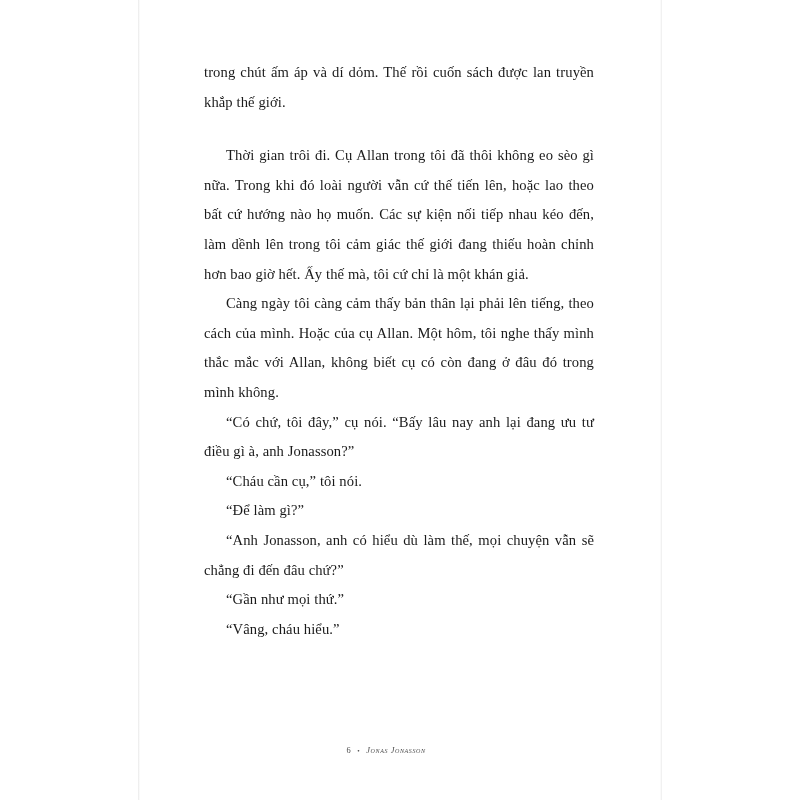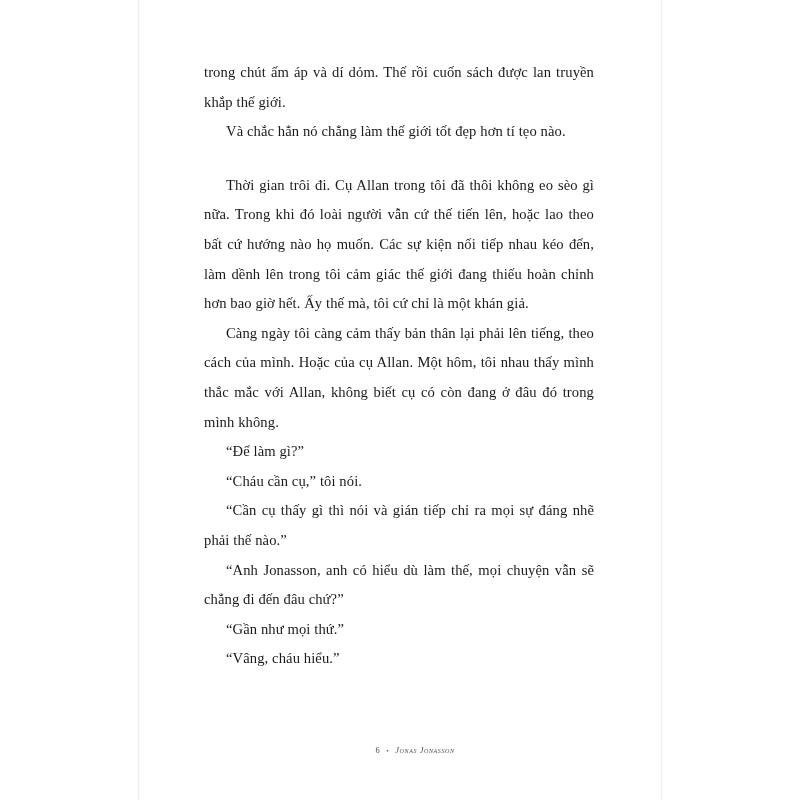--- a/index.html
+++ b/index.html
@@ -54,21 +54,21 @@
   .para.indent {
     text-indent: 22px;
   }
   .para.gap {
     margin-top: 24px;
   }
   .nolast { text-align-last: left; }
   .footer {
     position: absolute;
     top: 746px;
-    left: 220px;
+    left: 191px;
     width: 390px;
     text-align: center;
     font-size: 8.4px;
     color: #4a4a4a;
     letter-spacing: 0.6px;
   }
   .footer .folio { font-variant: small-caps; }
   .footer .dot {
     display: inline-block;
     margin: 0 6px;
@@ -83,26 +83,25 @@
 </head>
 <body>
 
 <div class="page">
 
   <div class="sheet-edge-left"></div>
   <div class="sheet-edge-right"></div>
 
   <div class="text-block">
     <p class="para nolast">trong chút ấm áp và dí dỏm. Thế rồi cuốn sách được lan truyền khắp thế giới.</p>
-    <p class="para indent nolast">Và chắc hẳn nó chẳng làm thế giới tốt đẹp hơn tí tẹo nào.</p>
     <p class="para indent gap nolast">Thời gian trôi đi. Cụ Allan trong tôi đã thôi không eo sèo gì nữa. Trong khi đó loài người vẫn cứ thế tiến lên, hoặc lao theo bất cứ hướng nào họ muốn. Các sự kiện nối tiếp nhau kéo đến, làm dềnh lên trong tôi cảm giác thế giới đang thiếu hoàn chỉnh hơn bao giờ hết. Ấy thế mà, tôi cứ chỉ là một khán giả.</p>
-    <p class="para indent nolast">Càng ngày tôi càng cảm thấy bản thân lại phải lên tiếng, theo cách của mình. Hoặc của cụ Allan. Một hôm, tôi nhau thấy mình thắc mắc với Allan, không biết cụ có còn đang ở đâu đó trong mình không.</p>
+    <p class="para indent nolast">Càng ngày tôi càng cảm thấy bản thân lại phải lên tiếng, theo cách của mình. Hoặc của cụ Allan. Một hôm, tôi nghe thấy mình thắc mắc với Allan, không biết cụ có còn đang ở đâu đó trong mình không.</p>
+    <p class="para indent nolast">“Có chứ, tôi đây,” cụ nói. “Bấy lâu nay anh lại đang ưu tư điều gì à, anh Jonasson?”</p>
+    <p class="para indent nolast">“Cháu cần cụ,” tôi nói.</p>
     <p class="para indent nolast">“Để làm gì?”</p>
-    <p class="para indent nolast">“Cháu cần cụ,” tôi nói.</p>
-    <p class="para indent nolast">“Cần cụ thấy gì thì nói và gián tiếp chỉ ra mọi sự đáng nhẽ phải thế nào.”</p>
     <p class="para indent nolast">“Anh Jonasson, anh có hiểu dù làm thế, mọi chuyện vẫn sẽ chẳng đi đến đâu chứ?”</p>
     <p class="para indent nolast">“Gần như mọi thứ.”</p>
     <p class="para indent nolast">“Vâng, cháu hiểu.”</p>
   </div>
 
   <div class="footer">
     <span class="folio">6</span><span class="dot">•</span><span class="author">Jonas Jonasson</span>
   </div>
 
 </div>

